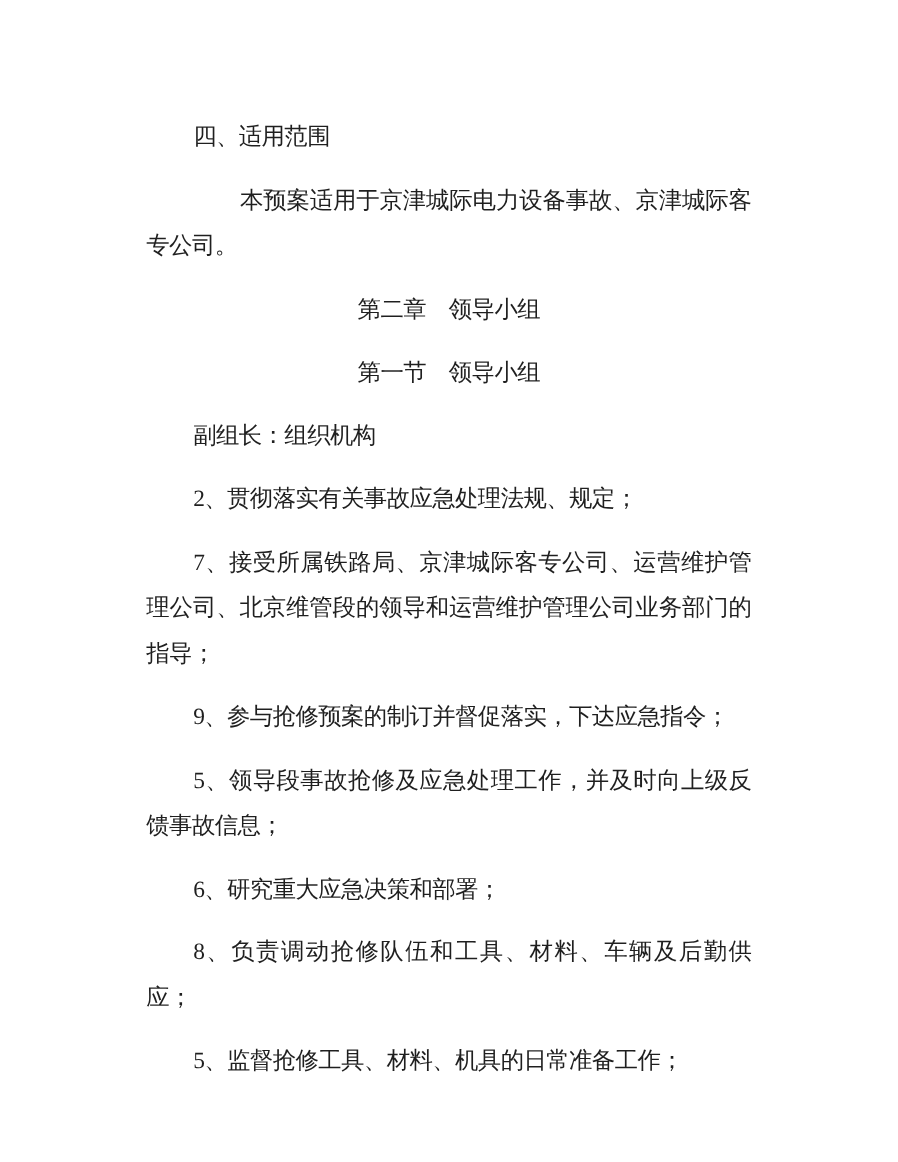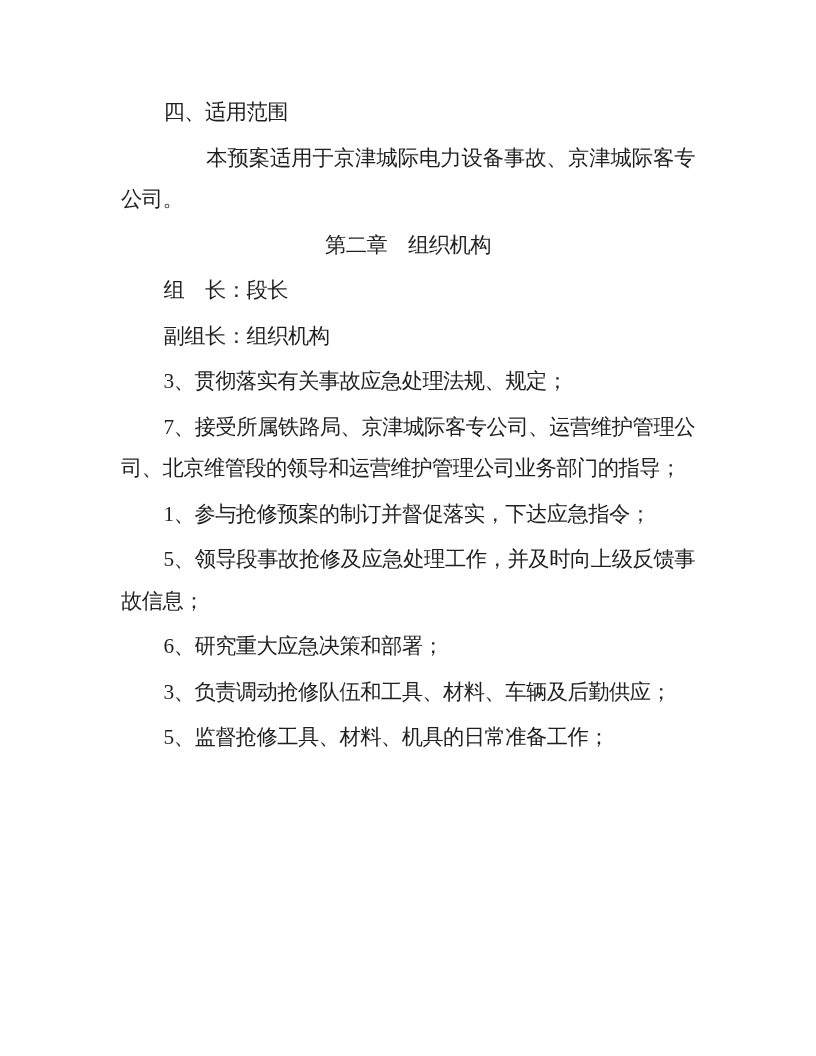--- a/index.html
+++ b/index.html
@@ -21,43 +21,43 @@
     top: 88px;
     width: 582px;
     font-size: 21.3px;
     line-height: 41.5px;
     color: #1f1f1f;
     text-align: justify;
     text-justify: inter-ideograph;
     letter-spacing: -0.57px;
   }
   .para {
-    margin: 4px;
+    margin: 16px;
     padding: 0;
     text-indent: 2em;
   }
   .para.indent-4 {
     text-indent: 4em;
   }
   .para.center {
     text-align: center;
     text-indent: 0;
   }
 </style>
 </head>
 <body>
 
 <div class="page">
   <div class="content">
     <p class="para">四、适用范围</p>
     <p class="para indent-4">本预案适用于京津城际电力设备事故、京津城际客专公司。</p>
-    <p class="para center">第二章　组织机构</p>
-    <p class="para">组　长：段长</p>
+    <p class="para center">第二章　领导小组</p>
+    <p class="para center">第一节　领导小组</p>
     <p class="para">副组长：组织机构</p>
-    <p class="para">3、贯彻落实有关事故应急处理法规、规定；</p>
+    <p class="para">2、贯彻落实有关事故应急处理法规、规定；</p>
     <p class="para">7、接受所属铁路局、京津城际客专公司、运营维护管理公司、北京维管段的领导和运营维护管理公司业务部门的指导；</p>
-    <p class="para">1、参与抢修预案的制订并督促落实，下达应急指令；</p>
+    <p class="para">9、参与抢修预案的制订并督促落实，下达应急指令；</p>
     <p class="para">5、领导段事故抢修及应急处理工作，并及时向上级反馈事故信息；</p>
     <p class="para">6、研究重大应急决策和部署；</p>
-    <p class="para">3、负责调动抢修队伍和工具、材料、车辆及后勤供应；</p>
+    <p class="para">8、负责调动抢修队伍和工具、材料、车辆及后勤供应；</p>
     <p class="para">5、监督抢修工具、材料、机具的日常准备工作；</p>
   </div>
 </div>
 
 </body></html>

